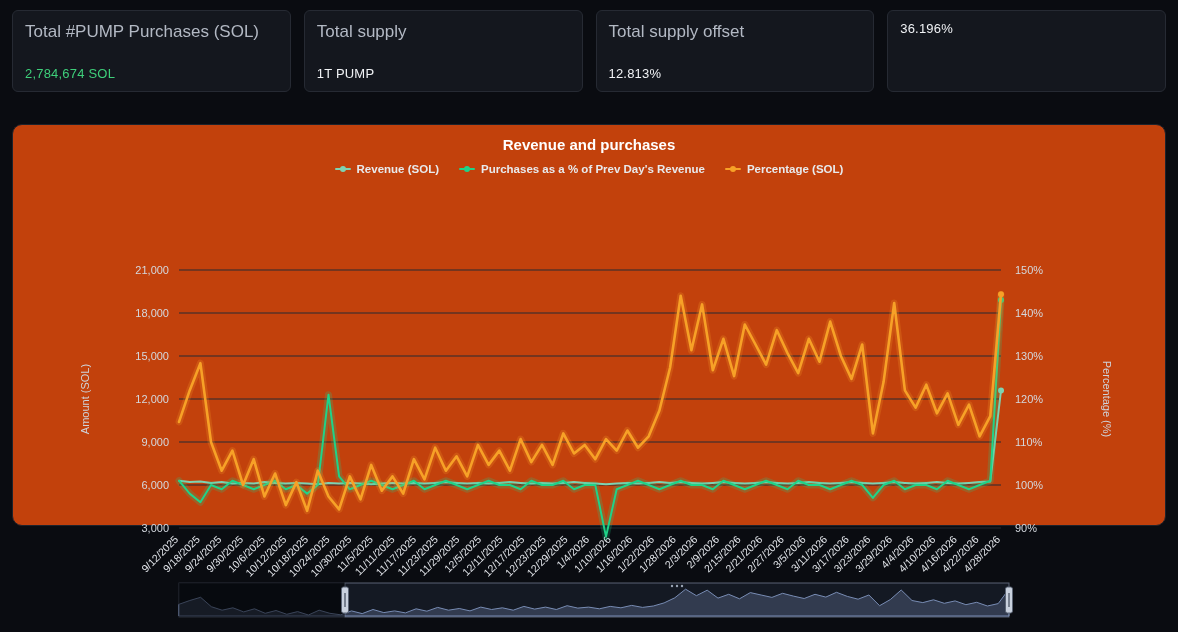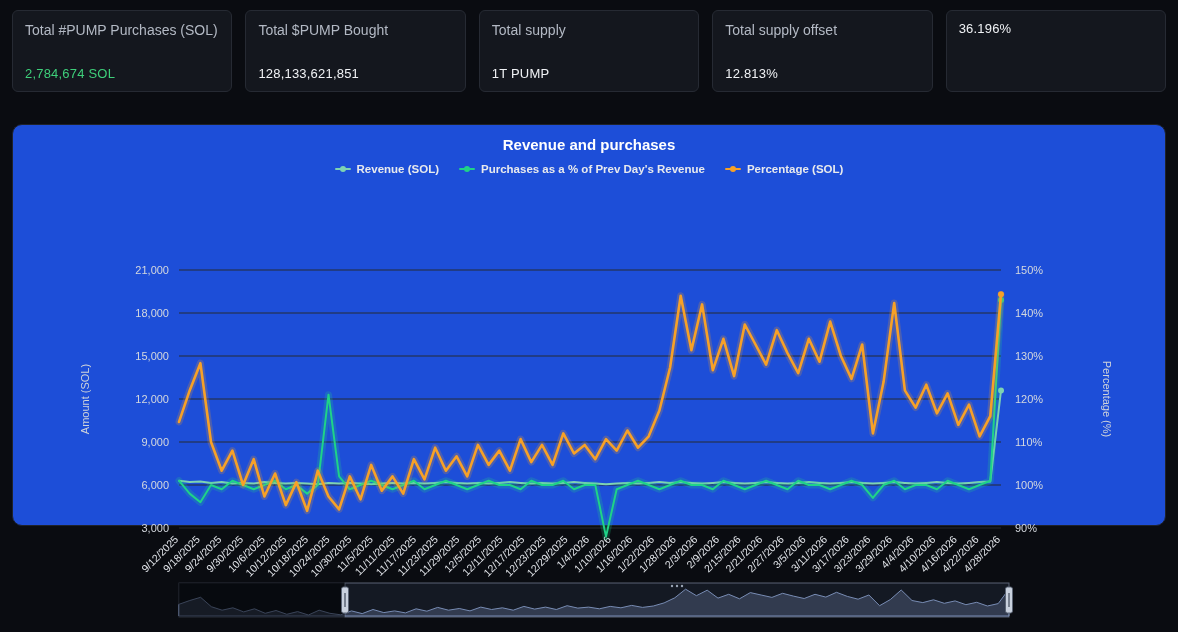--- a/index.html
+++ b/index.html
@@ -14,28 +14,28 @@
   }
   .stat-card {
     flex:1; height:82px;
     background:#14171e;
     border:1px solid #262a33;
     border-radius:6px;
     padding:10px 12px;
     display:flex; flex-direction:column; justify-content:space-between;
   }
   .stat-card .title {
-    font-size:14px; line-height:1.3; color:#b3b9c4;
+    font-size:17px; line-height:1.3; color:#b3b9c4;
   }
   .stat-card .value {
     font-size:13px; font-weight:normal; color:#f0f2f5; letter-spacing:.2px;
   }
   .chart-panel {
     margin:32px 12px 0 12px;
-    background:#1d4ed8;
+    background:#c2410c;
     border:1px solid #1e222b;
     border-radius:10px;
     padding:10px 0 0 0;
     height:402px;
   }
   .chart-title {
     text-align:center; font-size:15px; font-weight:bold; color:#ffffff;
     line-height:20px;
   }
   .legend {
@@ -54,24 +54,20 @@
   .xlab  { font-size:10.5px; fill:#e2e5ea; }
   .axis-title { font-size:11px; fill:#cfd3da; }
 </style>
 </head>
 <body>
 
 <div class="cards-row">
   <div class="stat-card">
     <div class="title">Total #PUMP Purchases (SOL)</div>
     <div class="value" style="color: rgb(62, 207, 122);">2,784,674 SOL</div>
-  </div>
-  <div class="stat-card">
-    <div class="title">Total $PUMP Bought</div>
-    <div class="value">128,133,621,851</div>
   </div>
   <div class="stat-card">
     <div class="title">Total supply</div>
     <div class="value">1T PUMP</div>
   </div>
   <div class="stat-card">
     <div class="title">Total supply offset</div>
     <div class="value">12.813%</div>
   </div>
   <div class="stat-card">

